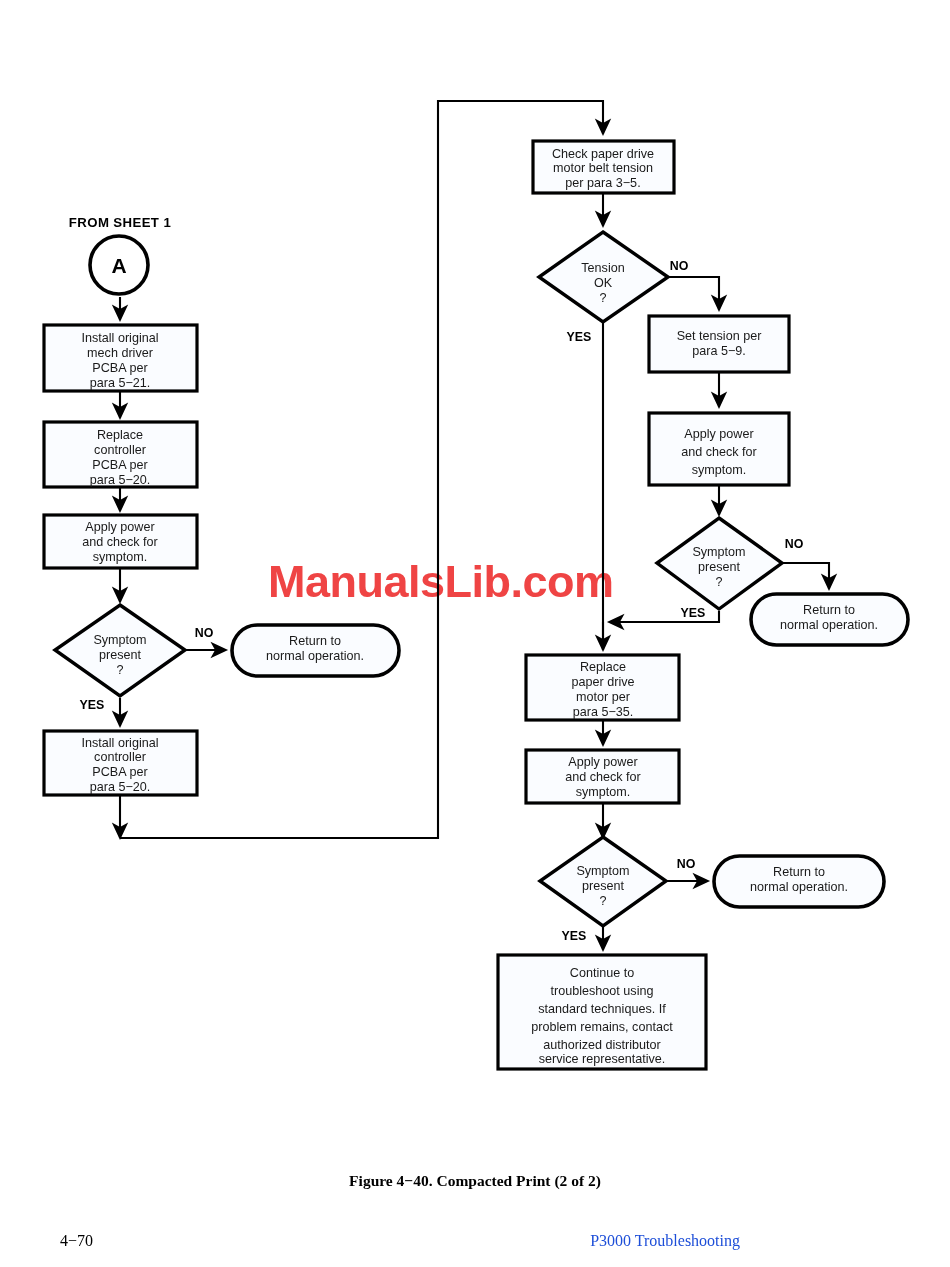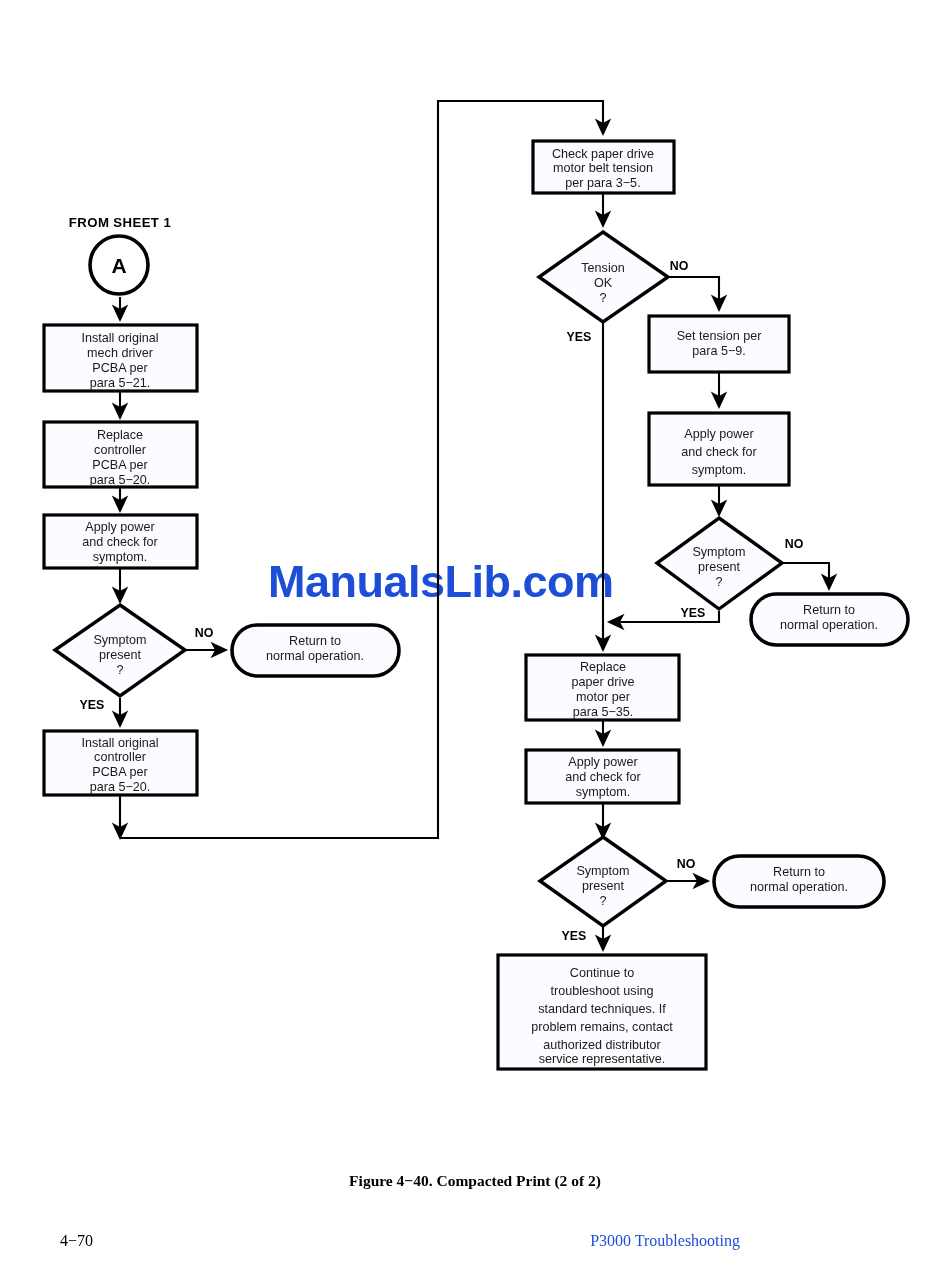--- a/index.html
+++ b/index.html
@@ -80,21 +80,21 @@
     text-anchor: middle;
     letter-spacing: 0.4px;
   }
   .watermark {
     position: absolute;
     left: 268px;
     top: 556px;
     font-family: "Liberation Sans", sans-serif;
     font-size: 45px;
     font-weight: bold;
-    color: #1d4ed8;
+    color: #ef4444;
     letter-spacing: -0.5px;
     white-space: nowrap;
     user-select: none;
   }
   .figure-caption {
     position: absolute;
     left: 0;
     top: 1172px;
     width: 950px;
     text-align: center;

